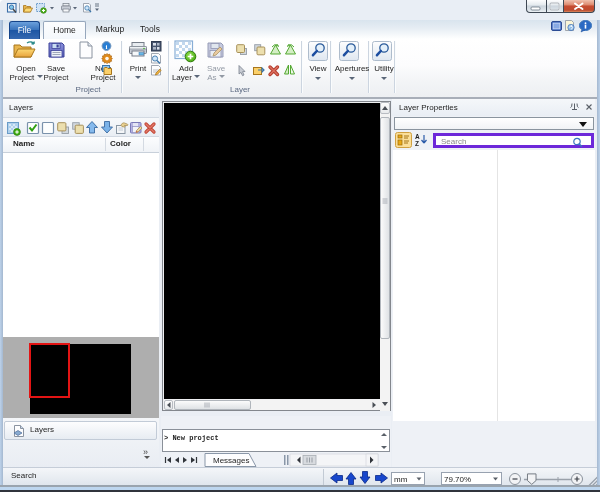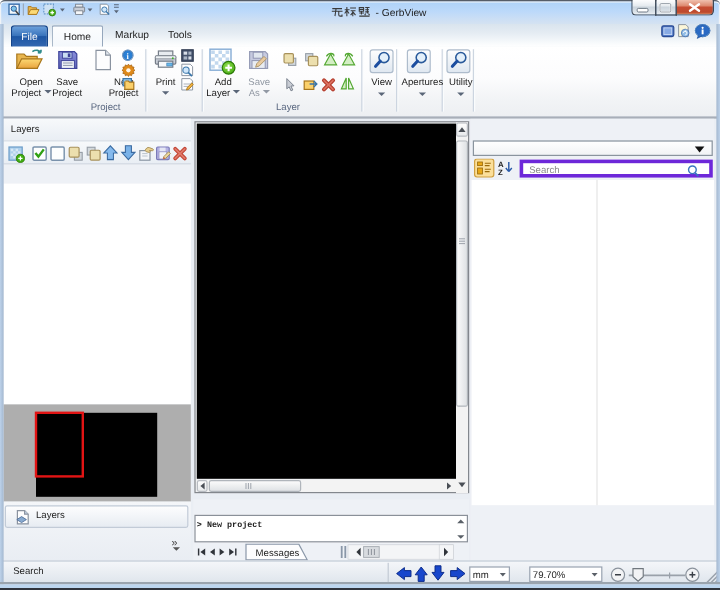--- a/index.html
+++ b/index.html
@@ -98,39 +98,20 @@
 #bleft { position:absolute; left:0; top:20px; width:3px; height:467px; background:linear-gradient(90deg,#bdd2ea,#a4b8d0); }
 #bright { position:absolute; left:597px; top:20px; width:3px; height:467px; background:linear-gradient(90deg,#a4b8d0,#bdd2ea); }
 #bbot1 { position:absolute; left:0; top:485px; width:600px; height:2px; background:#9aa4ae; }
 #bbot2 { position:absolute; left:0; top:487px; width:600px; height:3px; background:#bdd6ef; }
 #bbot3 { position:absolute; left:0; top:490px; width:600px; height:2px; background:#30343c; }
 .ficon { position:absolute; }
 </style>
 </head>
 <body>
 <div id="win">
-  <div id="titlebar">
-    <div id="title">
-      <svg width="36" height="13" style="position:absolute;left:0;top:0" viewBox="0 0 40 14.4">
-
-        <g stroke="#3a3a3a" stroke-width="1" fill="none">
-          <path d="M1 3.5 H10 M0.5 6 H10.5 M4.5 3.5 L3.5 10.5 M7 6 L7 9.5 Q7 10.5 8.5 10.5 L10 10.5 L10 9"></path>
-        </g>
-
-        <g stroke="#3a3a3a" stroke-width="1" fill="none" transform="translate(12,0)">
-          <path d="M2.5 2 L2.5 10.5 M0.5 4.5 H5 M2.5 5 L0.5 8 M2.5 5 L4.5 8 M5.5 3 H11 M6 5.5 H10.5 M8 5.5 L8 10.5 M8 7 L6 9.5 M8.5 7 L10.5 9.5"></path>
-        </g>
-
-        <g stroke="#3a3a3a" stroke-width="1" fill="none" transform="translate(25,0)">
-          <path d="M1 2.5 H5 V6 H1 Z M1 4.2 H5 M1 7.5 H5.5 M3 6 L3 9 M1 10.5 H10.5 M6.5 2.5 H10.5 M8.5 2.5 L8.5 8 M6.5 4.5 H10 M6.5 6.5 H10 M7 8 L6 9.5 M9.5 8 L10.5 9.5"></path>
-        </g>
-      </svg>
-      <span style="position:absolute;left:37px;top:1px;white-space:nowrap">- GerbView</span>
-    </div>
-  </div>
   <div id="winbtns">
     <div class="wbtn" id="btnmin"></div>
     <div class="wbtn" id="btnmax"></div>
     <div class="wbtn" id="btncls"></div>
     <svg class="ficon" style="left:0;top:0" width="71" height="13">
       <rect x="5" y="7" width="9" height="3" rx="1" fill="#fff" stroke="#6b7683" stroke-width="0.8"></rect>
       <rect x="24" y="3" width="9" height="7" rx="1" fill="none" stroke="#fff" stroke-width="1.6"></rect>
       <rect x="24" y="3" width="9" height="7" rx="1" fill="none" stroke="#6b7683" stroke-width="0.6"></rect>
       <path d="M49 3.5 L56.5 9 M56.5 3.5 L49 9" stroke="#fff" stroke-width="2" stroke-linecap="round"></path>
 
@@ -421,20 +402,26 @@
           <path d="M10.5 4.5 L6.5 8.5 L6 10.5 L8 10 L12 6 Z" fill="#ecd8a0" stroke="#a8915a" stroke-width="0.8"></path>
           <path d="M6 10.5 L8 10 L6.5 8.8 Z" fill="#d05840"></path>
         </g>
 
         <g transform="translate(141,4)">
           <path d="M2 2 L10 10 M10 2 L2 10" stroke="#c24434" stroke-width="3.2" stroke-linecap="round"></path>
           <path d="M2 2 L10 10 M10 2 L2 10" stroke="#e07a6a" stroke-width="1.4" stroke-linecap="round"></path>
         </g>
       </svg>
     </div>
+    <div id="lp-thead">
+        <span style="position:absolute;left:10px;top:2px;font-weight:bold">Name</span>
+        <span style="position:absolute;left:107px;top:2px;font-weight:bold">Color</span>
+      <span style="position:absolute;left:102px;top:1px;width:1px;height:13px;background:#d4dae2"></span>
+      <span style="position:absolute;left:140px;top:1px;width:1px;height:13px;background:#d4dae2"></span>
+      </div>
     <div id="lp-list"></div>
     <div id="lp-thumb">
       <div style="position:absolute;left:27px;top:7px;width:101px;height:70px;background:#000"></div>
       <div style="position:absolute;left:26px;top:6px;width:41px;height:55px;border:2px solid #e21414"></div>
     </div>
     <div id="lp-rest">
       <div style="position:absolute;left:140px;top:29px;color:#444;font-size:9px;letter-spacing:-1px">»</div>
       <div style="position:absolute;left:141px;top:38px;width:0;height:0;border-left:3px solid transparent;border-right:3px solid transparent;border-top:3px solid #555"></div>
     </div>
     <div id="lp-bar">Layers
@@ -499,20 +486,28 @@
         <rect x="129" y="1" width="88" height="12" fill="#f4f5f7" stroke="#c8ccd2" stroke-width="0.5"></rect>
         <path d="M136 7 L139.5 3.5 L139.5 10.5 Z" fill="#30343a"></path>
         <rect x="142" y="2.5" width="13" height="9" fill="#d8dbdf" stroke="#a8adb4" stroke-width="0.8"></rect>
         <path d="M146 4.5 v5 M148.5 4.5 v5 M151 4.5 v5" stroke="#888e96" stroke-width="0.8"></path>
         <rect x="205" y="1" width="12" height="12" fill="#f4f5f7" stroke="#c8ccd2" stroke-width="0.5"></rect>
         <path d="M209 3.5 L212.5 7 L209 10.5 Z" fill="#30343a"></path>
       </svg>
     </div>
   </div>
   <div id="rightpanel">
+    <div id="rp-head">Layer Properties
+      <svg width="30" height="12" style="position:absolute;left:178px;top:3px">
+        <g stroke="#5a6068" fill="none">
+          <path d="M4.5 1.5 v6 M2 7.5 h5 M2 1.5 q0 4 -1.5 4 M7 1.5 q0 4 1.5 4" stroke-width="1"></path>
+          <path d="M16.5 2.5 l5 5 M21.5 2.5 l-5 5" stroke-width="1.1"></path>
+        </g>
+      </svg>
+    </div>
     <div id="rp-drop">
         <div style="position:absolute;right:6px;top:4px;width:0;height:0;border-left:4.5px solid transparent;border-right:4.5px solid transparent;border-top:5px solid #111"></div>
       </div>
     <svg width="40" height="18" style="position:absolute;left:3px;top:33px">
       <rect x="0.5" y="0.5" width="16" height="15" rx="2" fill="#fbdf9a" stroke="#d0a040"></rect>
       <g>
         <rect x="3" y="3" width="4" height="3" fill="#e8a818" stroke="#9a6a08" stroke-width="0.7"></rect>
         <rect x="3" y="8" width="4" height="5" fill="#e8a818" stroke="#9a6a08" stroke-width="0.7"></rect>
         <path d="M9 4 h5 M9 6 h4 M9 9 h5 M9 11 h4" stroke="#9a6a08" stroke-width="0.9"></path>
       </g>

